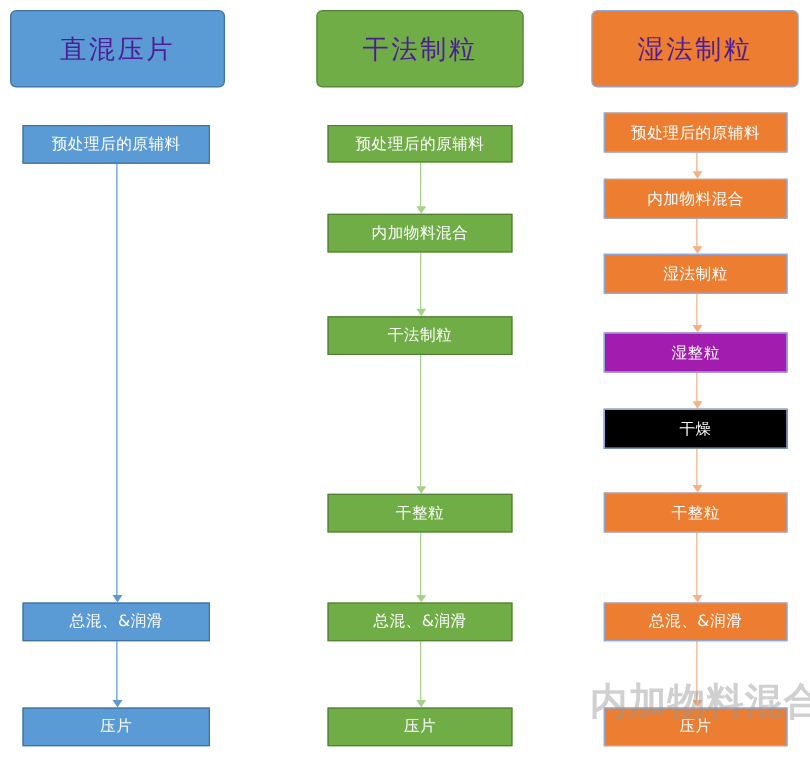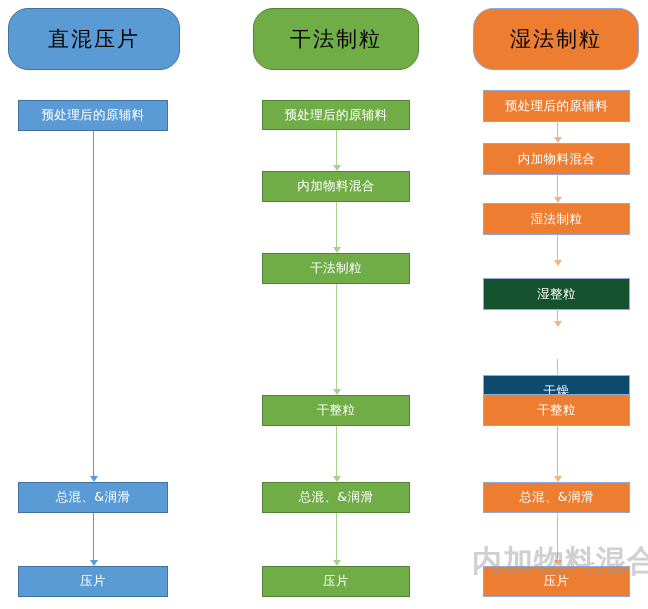--- a/index.html
+++ b/index.html
@@ -19,22 +19,22 @@
     position: absolute;
     left: 0; top: 0;
     width: 648px;
     height: 609px;
   }
 
   
   .header-pill {
     position: absolute;
     box-sizing: border-box;
-    border-radius: 20px;
-    color: #000000;
+    border-radius: 5px;
+    color: #4c1d95;
     font-size: 21px;
     letter-spacing: 2px;
     display: flex;
     align-items: center;
     justify-content: center;
     text-align: center;
     line-height: 1;
   }
 
   
@@ -140,22 +140,22 @@
     <div class="arrowhead" style="left: 553.5px; top: 321px; border-top-color: rgb(244, 177, 131);"></div>
     <div class="conn" style="left: 557px; top: 359px; height: 31px; border-left-color: rgb(244, 177, 131);"></div>
     <div class="arrowhead" style="left: 553.5px; top: 388px; border-top-color: rgb(244, 177, 131);"></div>
     <div class="conn" style="left: 557px; top: 426px; height: 52px; border-left-color: rgb(244, 177, 131);"></div>
     <div class="arrowhead" style="left: 553.5px; top: 476px; border-top-color: rgb(244, 177, 131);"></div>
     <div class="conn" style="left: 557px; top: 513px; height: 49px; border-left-color: rgb(244, 177, 131);"></div>
     <div class="arrowhead" style="left: 553.5px; top: 560px; border-top-color: rgb(244, 177, 131);"></div>
     <div class="node" style="left: 483px; top: 90px; width: 147px; height: 32px; background: rgb(237, 125, 49); border: 1px solid rgb(142, 170, 219);">预处理后的原辅料</div>
     <div class="node" style="left: 483px; top: 143px; width: 147px; height: 32px; background: rgb(237, 125, 49); border: 1px solid rgb(142, 170, 219);">内加物料混合</div>
     <div class="node" style="left: 483px; top: 203px; width: 147px; height: 32px; background: rgb(237, 125, 49); border: 1px solid rgb(142, 170, 219);">湿法制粒</div>
-    <div class="node" style="left: 483px; top: 266px; width: 147px; height: 32px; background: #14532d; border: 1px solid rgb(142, 170, 219); margin-top: 12px;">湿整粒</div>
-    <div class="node" style="left: 483px; top: 327px; width: 147px; height: 32px; background: #0c4a6e; border: 1px solid rgb(142, 170, 219); margin-top: 48px;">干燥</div>
+    <div class="node" style="left: 483px; top: 266px; width: 147px; height: 32px; background: #a21caf; border: 1px solid rgb(142, 170, 219);">湿整粒</div>
+    <div class="node" style="left: 483px; top: 327px; width: 147px; height: 32px; background: #000000; border: 1px solid rgb(142, 170, 219);">干燥</div>
     <div class="node" style="left: 483px; top: 394px; width: 147px; height: 32px; background: rgb(237, 125, 49); border: 1px solid rgb(142, 170, 219);">干整粒</div>
     <div class="node" style="left: 483px; top: 482px; width: 147px; height: 31px; background: rgb(237, 125, 49); border: 1px solid rgb(142, 170, 219);">总混、&amp;润滑</div>
     <div class="node" style="left: 483px; top: 566px; width: 147px; height: 31px; background: rgb(237, 125, 49); border: 1px solid rgb(142, 170, 219);">压片</div>
   </div>
 
 <div id="watermark">
   <div class="wm-cn">内加物料混合</div>
 </div>
 
 </body></html>

